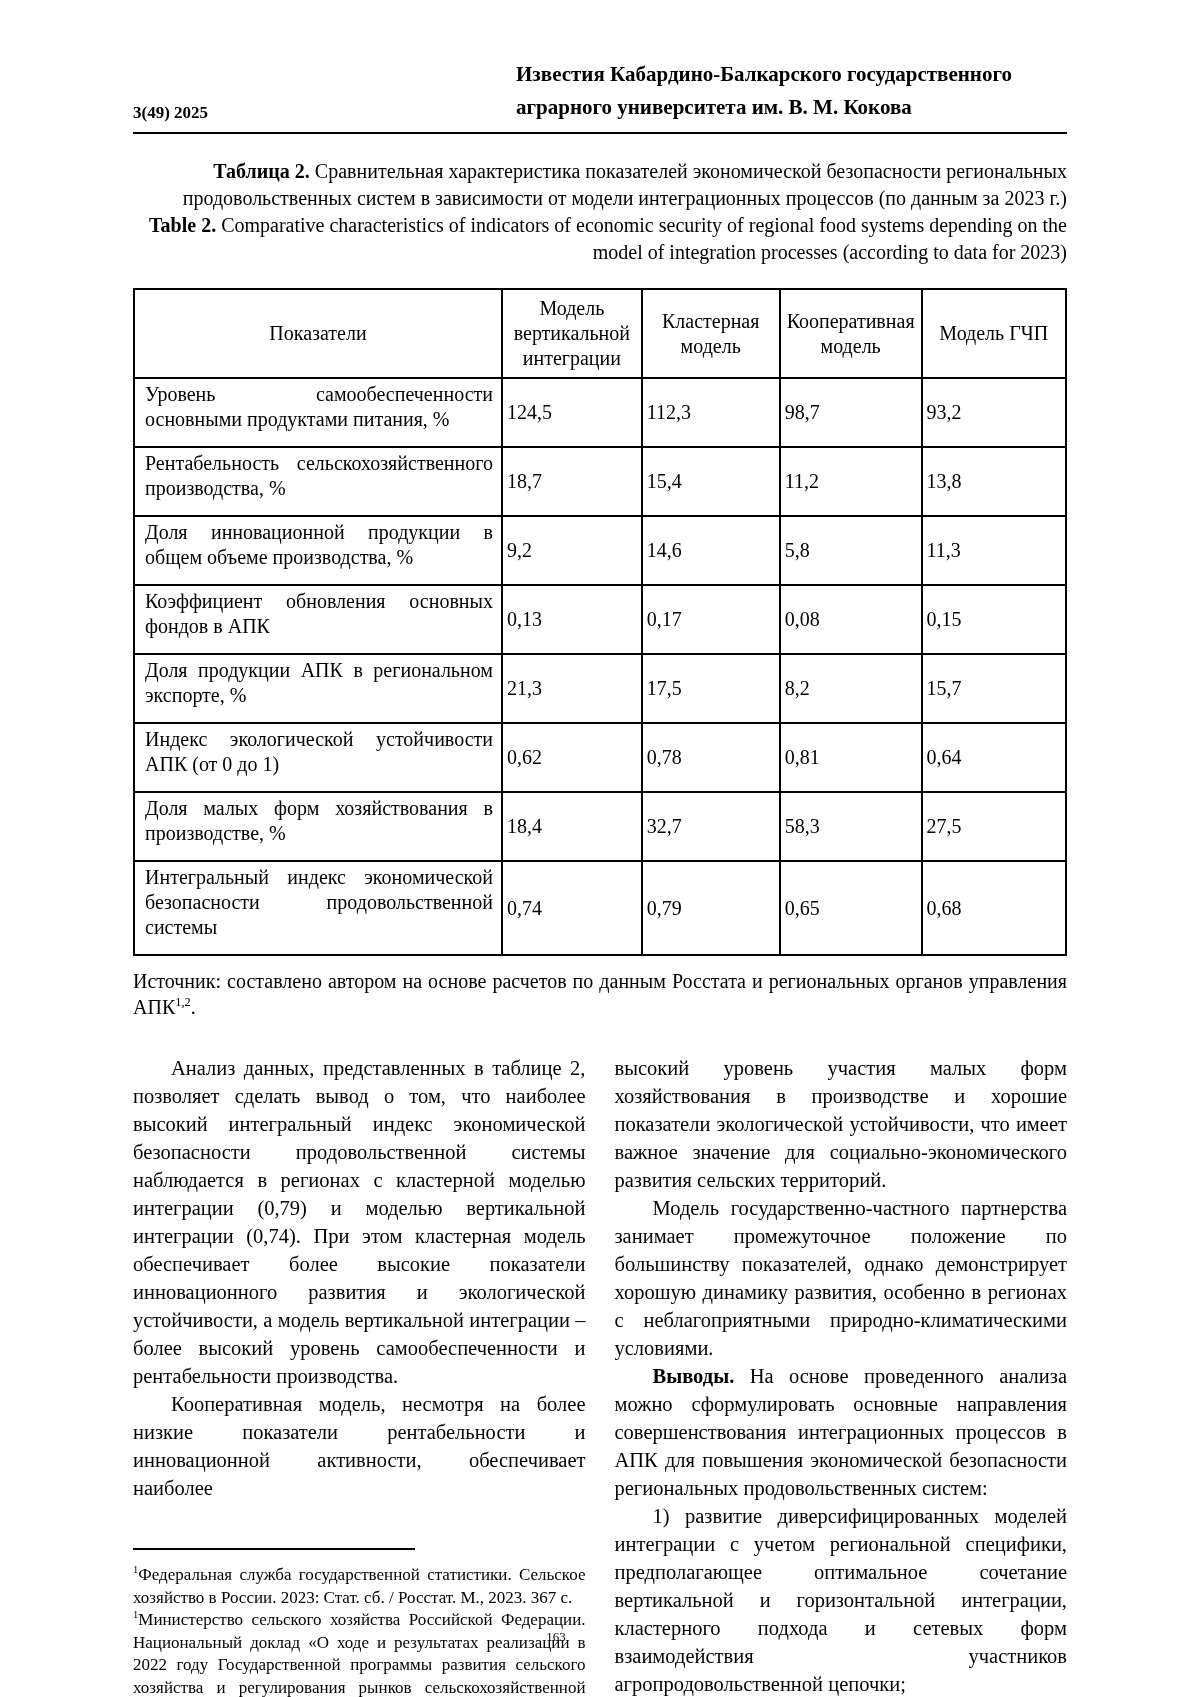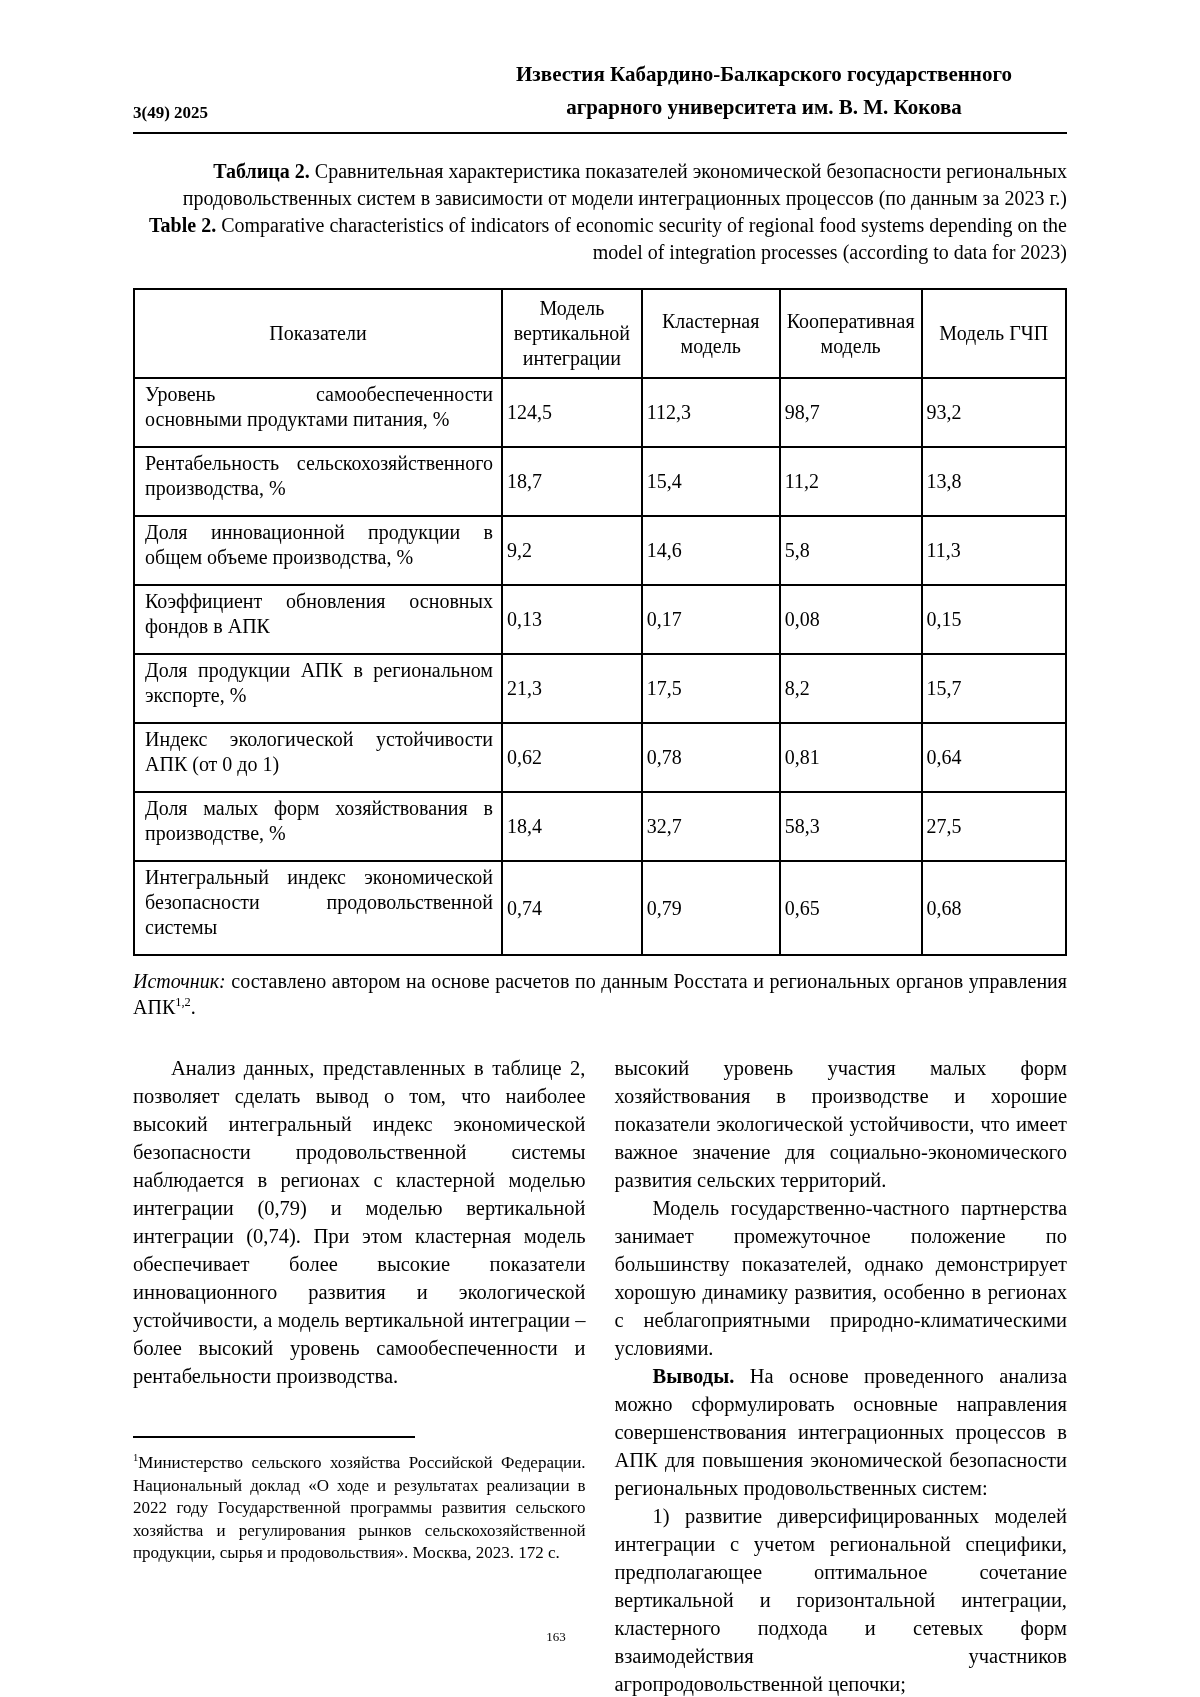--- a/index.html
+++ b/index.html
@@ -25,21 +25,21 @@
     align-items: flex-end;
     border-bottom: 2.5px solid #000;
     padding-bottom: 8px;
   }
   .issue {
     font-weight: bold;
     font-size: 17px;
     padding-bottom: 1px;
   }
   .journal-title {
-    text-align: center;
+    text-align: left;
     font-weight: bold;
     font-size: 21px;
     line-height: 33px;
     padding-right: 55px;
   }
 
   
   .caption {
     margin-top: 24px;
     text-align: right;
@@ -82,21 +82,21 @@
   col.c-coop  { width: 15.2%; }
   col.c-gchp  { width: 15.5%; }
 
   
   .source-note {
     margin-top: 12px;
     font-size: 20px;
     line-height: 26px;
     text-align: justify;
   }
-  .source-note .src-label { font-style: italic; }
+  .source-note .src-label { }
   sup.sup {
     font-size: 0.62em;
     vertical-align: super;
     line-height: 0;
   }
 
   
   .columns {
     margin-top: 34px;
     display: flex;
@@ -230,23 +230,25 @@
       </tr>
     </tbody>
   </table>
 
   <p class="source-note"><span class="src-label">Источник:</span><span> составлено автором на основе расчетов по данным Росстата и региональных органов управления АПК</span><sup class="sup">1,2</sup><span>.</span></p>
 
   <div class="columns">
 
     <div class="col">
       <p class="para">Анализ данных, представленных в таблице 2, позволяет сделать вывод о том, что наиболее высокий интегральный индекс экономической безопасности продовольственной системы наблюдается в регионах с кластерной моделью интеграции (0,79) и моделью вертикальной интеграции (0,74). При этом кластерная модель обеспечивает более высокие показатели инновационного развития и экологической устойчивости, а модель вертикальной интеграции – более высокий уровень самообеспеченности и рентабельности производства.</p>
+      <p class="para">Кооперативная модель, несмотря на более низкие показатели рентабельности и инновационной активности, обеспечивает наиболее</p>
 
       <div class="footnotes">
         <hr class="fn-rule">
+        <p class="footnote"><sup class="sup">1</sup><span>Федеральная служба государственной статистики. Сельское хозяйство в России. 2023: Стат. сб. / Росстат. М., 2023. 367 с.</span></p>
         <p class="footnote"><sup class="sup">1</sup><span>Министерство сельского хозяйства Российской Федерации. Национальный доклад «О ходе и результатах реализации в 2022 году Государственной программы развития сельского хозяйства и регулирования рынков сельскохозяйственной продукции, сырья и продовольствия». Москва, 2023. 172 с.</span></p>
       </div>
     </div>
 
     <div class="col">
       <p class="para no-indent">высокий уровень участия малых форм хозяйствования в производстве и хорошие показатели экологической устойчивости, что имеет важное значение для социально-экономического развития сельских территорий.</p>
       <p class="para">Модель государственно-частного партнерства занимает промежуточное положение по большинству показателей, однако демонстрирует хорошую динамику развития, особенно в регионах с неблагоприятными природно-климатическими условиями.</p>
       <p class="para"><span class="lead-bold">Выводы.</span><span> На основе проведенного анализа можно сформулировать основные направления совершенствования интеграционных процессов в АПК для повышения экономической безопасности региональных продовольственных систем:</span></p>
       <p class="para">1) развитие диверсифицированных моделей интеграции с учетом региональной специфики, предполагающее оптимальное сочетание вертикальной и горизонтальной интеграции, кластерного подхода и сетевых форм взаимодействия участников агропродовольственной цепочки;</p>
     </div>

